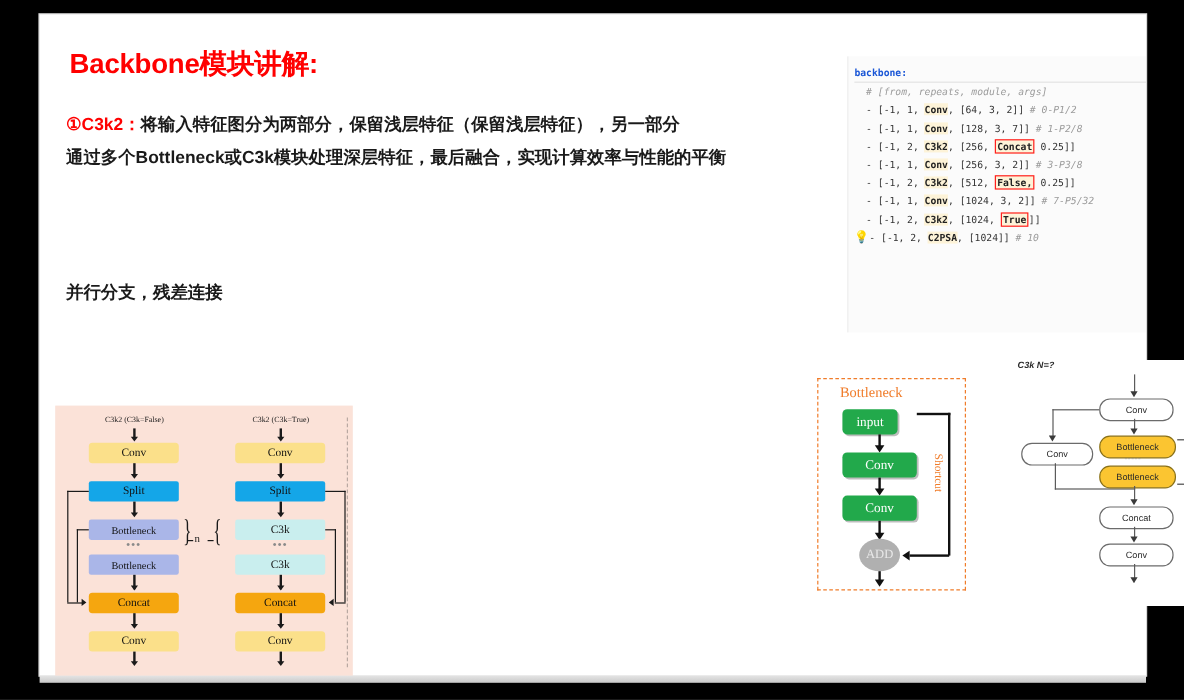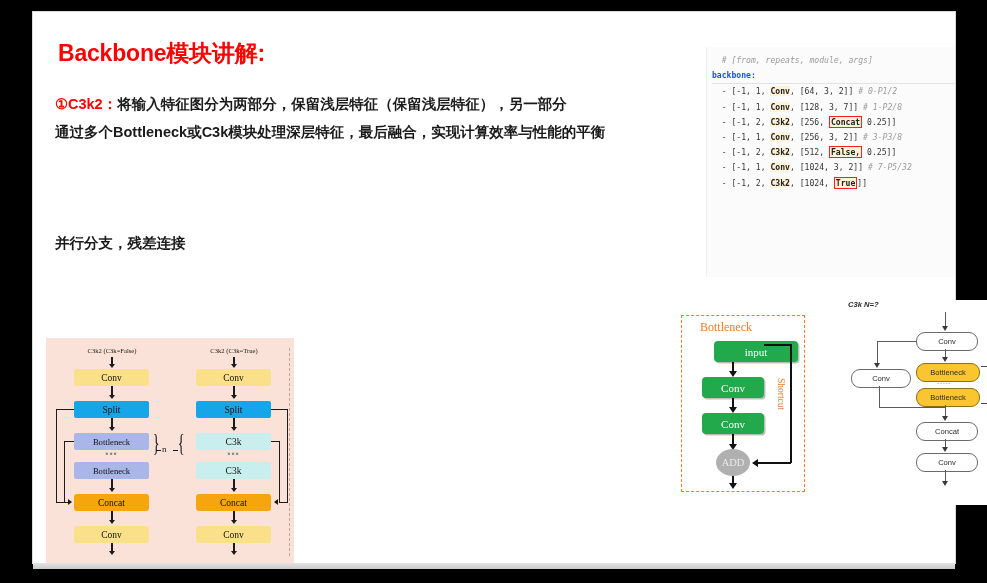--- a/index.html
+++ b/index.html
@@ -104,30 +104,31 @@
     <div class="title">Backbone模块讲解:</div>
 
     <div class="para">
       <span class="hl">①C3k2：</span><span>将输入特征图分为两部分，保留浅层特征（保留浅层特征），另一部分</span><br>
       <span>通过多个Bottleneck或C3k模块处理深层特征，最后融合，实现计算效率与性能的平衡</span>
     </div>
 
     <div class="subnote">并行分支，残差连接</div>
 
     <div id="code">
+      <div class="ln under"><span class="kw">backbone:</span></div>
       <div class="ln">&nbsp;&nbsp;<span class="cmt"># [from, repeats, module, args]</span></div>
-      <div class="ln under"><span class="kw">backbone:</span></div>
       <div id="code-lines">
           <div class="ln">&nbsp;&nbsp;<span>- [-1, 1, </span><span class="mod">Conv</span><span>, [64, 3, 2]]</span><span class="cmt"> # 0-P1/2</span></div>
           <div class="ln">&nbsp;&nbsp;<span>- [-1, 1, </span><span class="mod">Conv</span><span>, [128, 3, 7]]</span><span class="cmt"> # 1-P2/8</span></div>
           <div class="ln">&nbsp;&nbsp;<span>- [-1, 2, </span><span class="mod">C3k2</span><span>, [256, </span><span class="box">Concat</span><span> 0.25]]</span></div>
           <div class="ln">&nbsp;&nbsp;<span>- [-1, 1, </span><span class="mod">Conv</span><span>, [256, 3, 2]]</span><span class="cmt"> # 3-P3/8</span></div>
           <div class="ln">&nbsp;&nbsp;<span>- [-1, 2, </span><span class="mod">C3k2</span><span>, [512, </span><span class="box">False,</span><span> 0.25]]</span></div>
           <div class="ln">&nbsp;&nbsp;<span>- [-1, 1, </span><span class="mod">Conv</span><span>, [1024, 3, 2]]</span><span class="cmt"> # 7-P5/32</span></div>
           <div class="ln">&nbsp;&nbsp;<span>- [-1, 2, </span><span class="mod">C3k2</span><span>, [1024, </span><span class="box">True</span><span>]]</span></div>
+          <div class="ln"><span class="bulb">💡</span><span>- [-1, 2, </span><span class="mod">C2PSA</span><span>, [1024]]</span><span class="cmt"> # 10</span></div>
         </div>
     </div>
 
     <div id="flow">
       <div class="dashR"></div>
 
       <div class="caption" style="left:18px;top:9px;width:96px;">C3k2 (C3k=False)</div>
       <div class="caption" style="left:140px;top:9px;width:96px;">C3k2 (C3k=True)</div>
 
       <div class="ar" style="left:65.3px;top:19px;height:9px;"></div>
@@ -197,21 +198,21 @@
       <div class="vline" style="left:241px;top:71px;height:93px;"></div>
       <div class="hline" style="left:233px;top:164px;width:9px;"></div>
       <div class="arh-l" style="left:228px;top:161px;"></div>
       <div class="hline" style="left:225px;top:103px;width:9px;"></div>
       <div class="vline" style="left:233px;top:103px;height:61px;"></div>
     </div>
 
     <div id="btl">
       <div class="hd">Bottleneck</div>
 
-      <div class="gbox" style="left:32px;top:25px;width:84px;">input</div>
+      <div class="gbox" style="left:20px;top:25px;width:46px;">input</div>
       <div class="ar2" style="left:49.9px;top:46px;height:12px;"></div>
       <div class="arh2" style="left:47px;top:55px;"></div>
 
       <div class="gbox" style="left:20px;top:61px;width:62px;">Conv</div>
       <div class="ar2" style="left:49.9px;top:82px;height:12px;"></div>
       <div class="arh2" style="left:47px;top:91px;"></div>
 
       <div class="gbox" style="left:20px;top:97px;width:62px;">Conv</div>
       <div class="ar2" style="left:49.9px;top:118px;height:14px;"></div>
       <div class="arh2" style="left:47px;top:128px;"></div>

